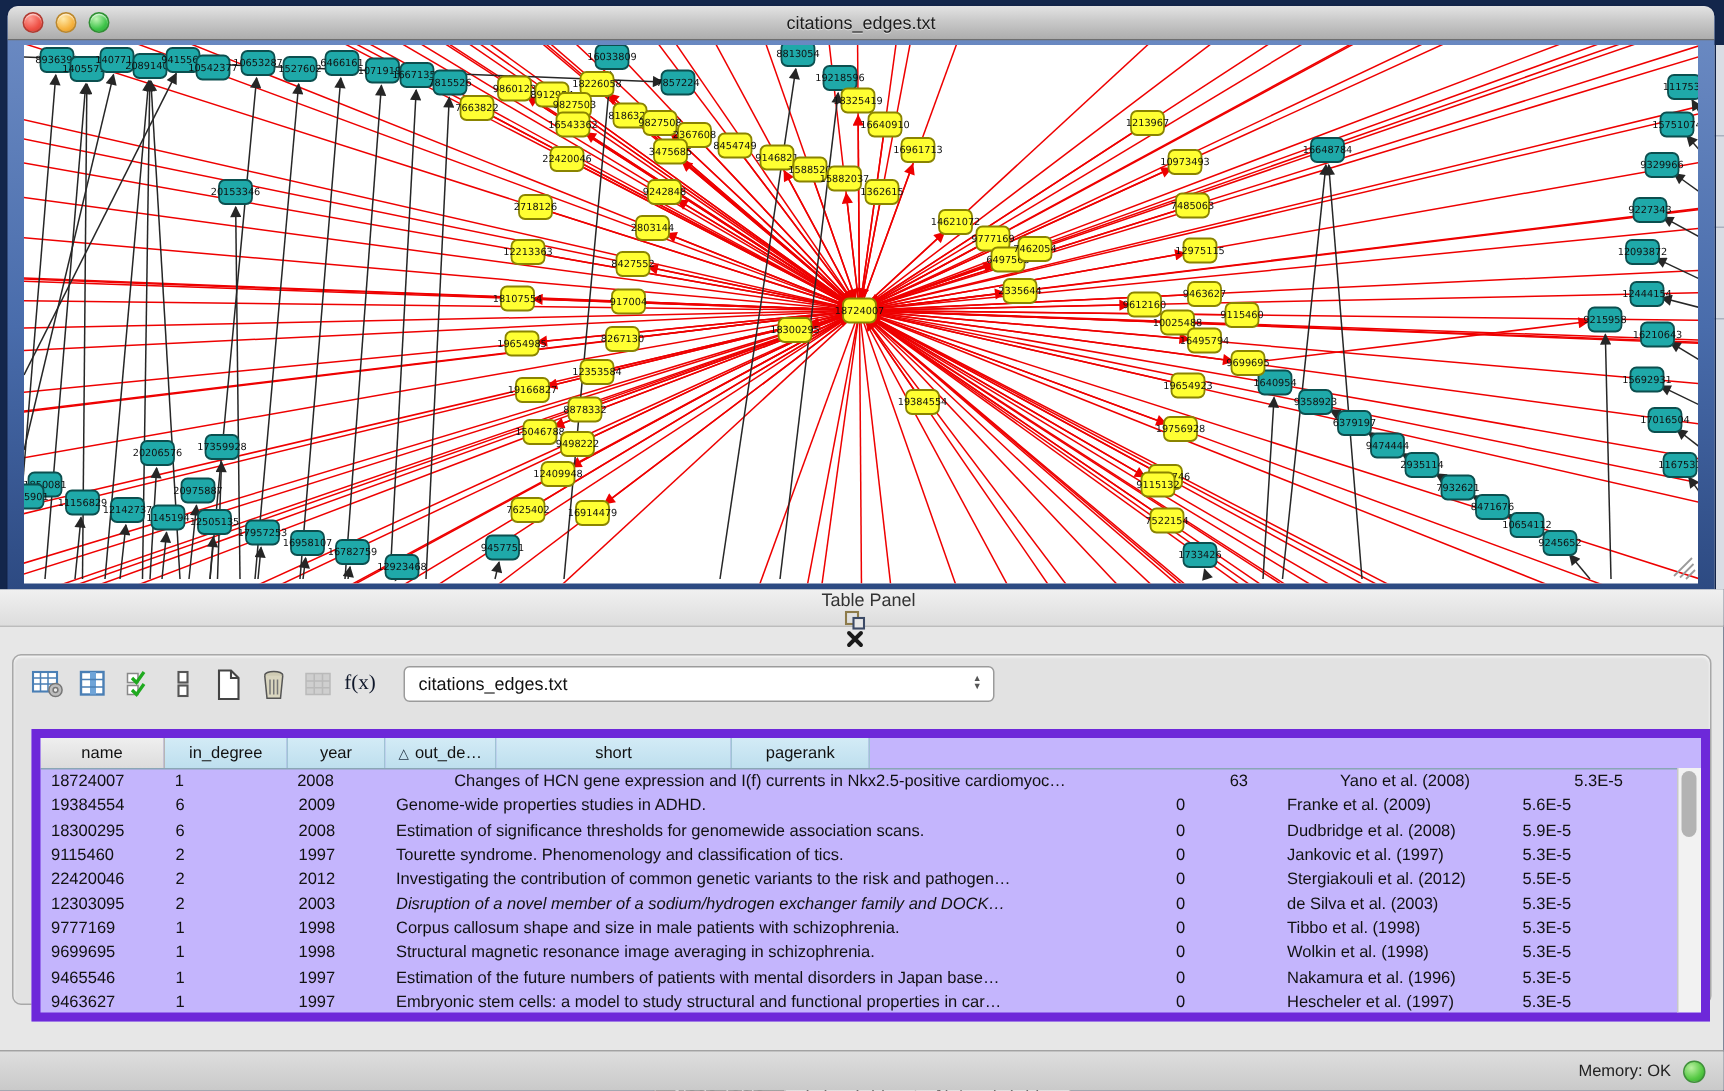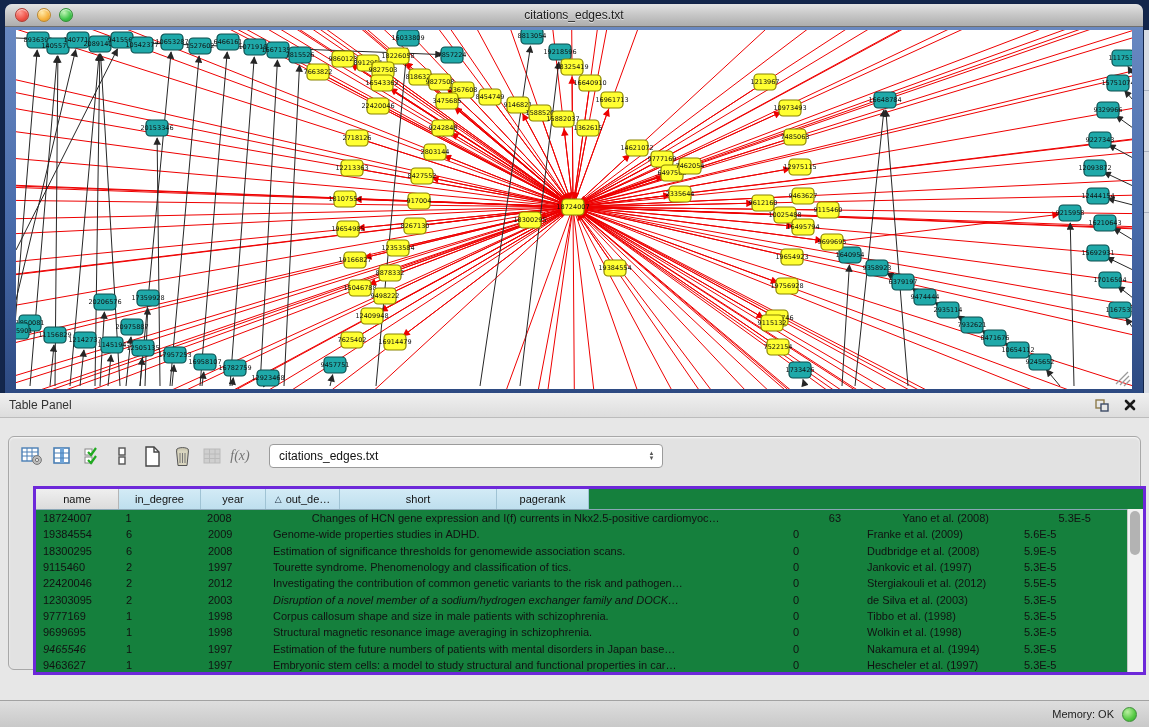--- a/index.html
+++ b/index.html
@@ -20,37 +20,37 @@
   .light.red{background:radial-gradient(circle at 35% 30%,#ff9d94,#ee5045 60%,#c63a30);border:1px solid #b03a31;}
   .light.yel{background:radial-gradient(circle at 35% 30%,#ffe9a8,#f6b23d 60%,#d8932a);border:1px solid #ba872d;}
   .light.grn{background:radial-gradient(circle at 35% 30%,#c0f5b5,#3ec449 60%,#2b9e38);border:1px solid #2f8f33;}
   .win-title{position:absolute;left:0;right:0;text-align:center;font-size:12px;color:#1c1c1c;
     text-shadow:0 1px 0 rgba(255,255,255,.6);}
   .canvas{position:absolute;left:11px;top:26px;width:1116px;height:359px;background:#fff;overflow:hidden;}
   .canvas svg{display:block;}
   
   .table-panel{position:absolute;left:0;top:393px;width:1149px;height:334px;background:#e7e7e7;}
   .panel-titlebar{height:24px;background:linear-gradient(180deg,#f0f0f0,#dddddd);
-    border-bottom:1px solid #bcbcbc;display:flex;align-items:center;font-size:12px;color:#333;}
+    border-bottom:1px solid #bcbcbc;display:flex;align-items:center;font-size:12px;color:#333;flex-direction:column;}
   .panel-titlebar .name{margin-left:9px;}
   .panel-titlebar .spacer{flex:1;}
   .ptb-icon{width:18px;height:16px;margin-right:10px;cursor:default;display:flex;align-items:center;justify-content:center;}
   .panel-inset{position:absolute;left:8px;top:43px;width:1131px;height:232px;
     background:#e2e2e2;border:1px solid #a8a8a8;border-radius:6px;
     box-shadow:inset 0 1px 2px rgba(255,255,255,.8);}
   .toolbar{display:flex;align-items:center;height:38px;padding-left:10px;}
   .tbtn{width:26px;height:26px;margin-right:4px;display:flex;align-items:center;justify-content:center;border-radius:3px;}
-  .fx{font-family:"Liberation Serif",serif;font-style:italic;font-size:14px;color:#737373;margin:0 6px 0 2px;}
+  .fx{font-family:"Liberation Serif",serif;font-size:14px;color:#0f172a;margin:0 6px 0 2px;}
   .tbl-select{width:392px;height:22px;margin-left:10px;background:#fff;border:1px solid #9b9b9b;border-radius:4px;
     display:flex;align-items:center;font-size:12px;color:#111;position:relative;}
   .tbl-select .val{margin-left:9px;flex:1;}
   .stepper{width:13px;height:16px;margin-right:4px;display:flex;flex-direction:column;align-items:center;justify-content:center;
     font-size:6px;line-height:5px;color:#555;}
-  .tablewrap{position:absolute;left:24px;top:49px;width:1107px;height:183px;background:#15803d;
-    border:3px solid #6d28d9;overflow:hidden;}
+  .tablewrap{position:absolute;left:12px;top:49px;width:1107px;height:183px;background:#c4b5fd;
+    border:6px solid #6d28d9;overflow:hidden;}
   .thead{display:flex;height:20px;border-bottom:1px solid #8aa6b6;}
   .th{box-sizing:border-box;height:20px;font-size:11px;color:#111;display:flex;align-items:center;justify-content:center;
     background:linear-gradient(180deg,#d3ebf6,#bedfee);border-right:1px solid #9fc3d4;}
   .th:first-child{background:linear-gradient(180deg,#efefef,#dcdcdc);border-right:1px solid #b5b5b5;}
   .th .sort{font-size:9px;margin-right:4px;color:#234;}
   .trow{display:flex;height:16.3px;align-items:center;}
   .td{box-sizing:border-box;font-size:11px;color:#111;padding-left:7px;white-space:nowrap;overflow:hidden;}
   .vscroll{position:absolute;right:0;top:20px;width:15px;height:163px;background:#f2f2f2;border-left:1px solid #c8c8c8;}
   .vthumb{position:absolute;left:2px;top:2px;width:10px;height:44px;border-radius:6px;background:#b3b3b3;}
   .tabs{position:absolute;left:50%;transform:translateX(-50%);top:281px;display:flex;height:21px;
@@ -891,26 +891,26 @@
             <div class="trow">
               <div class="td" style="width: 83px;">9699695</div>
               <div class="td" style="width: 82px;">1</div>
               <div class="td" style="width: 65px;">1998</div>
               <div class="td" style="width: 520px;">Structural magnetic resonance image averaging in schizophrenia.</div>
               <div class="td" style="width: 74px;">0</div>
               <div class="td" style="width: 157px;">Wolkin et al. (1998)</div>
               <div class="td" style="width: 92px;">5.3E-5</div>
             </div>
             <div class="trow">
-              <div class="td" style="width: 83px; font-style: italic;">9465546</div>
+              <div class="td" style="width: 83px;">9465546</div>
               <div class="td" style="width: 82px;">1</div>
               <div class="td" style="width: 65px;">1997</div>
               <div class="td" style="width: 520px;">Estimation of the future numbers of patients with mental disorders in Japan base…</div>
               <div class="td" style="width: 74px;">0</div>
-              <div class="td" style="width: 157px;">Nakamura et al. (1994)</div>
+              <div class="td" style="width: 157px;">Nakamura et al. (1996)</div>
               <div class="td" style="width: 92px;">5.3E-5</div>
             </div>
             <div class="trow">
               <div class="td" style="width: 83px;">9463627</div>
               <div class="td" style="width: 82px;">1</div>
               <div class="td" style="width: 65px;">1997</div>
               <div class="td" style="width: 520px;">Embryonic stem cells: a model to study structural and functional properties in car…</div>
               <div class="td" style="width: 74px;">0</div>
               <div class="td" style="width: 157px;">Hescheler et al. (1997)</div>
               <div class="td" style="width: 92px;">5.3E-5</div>

